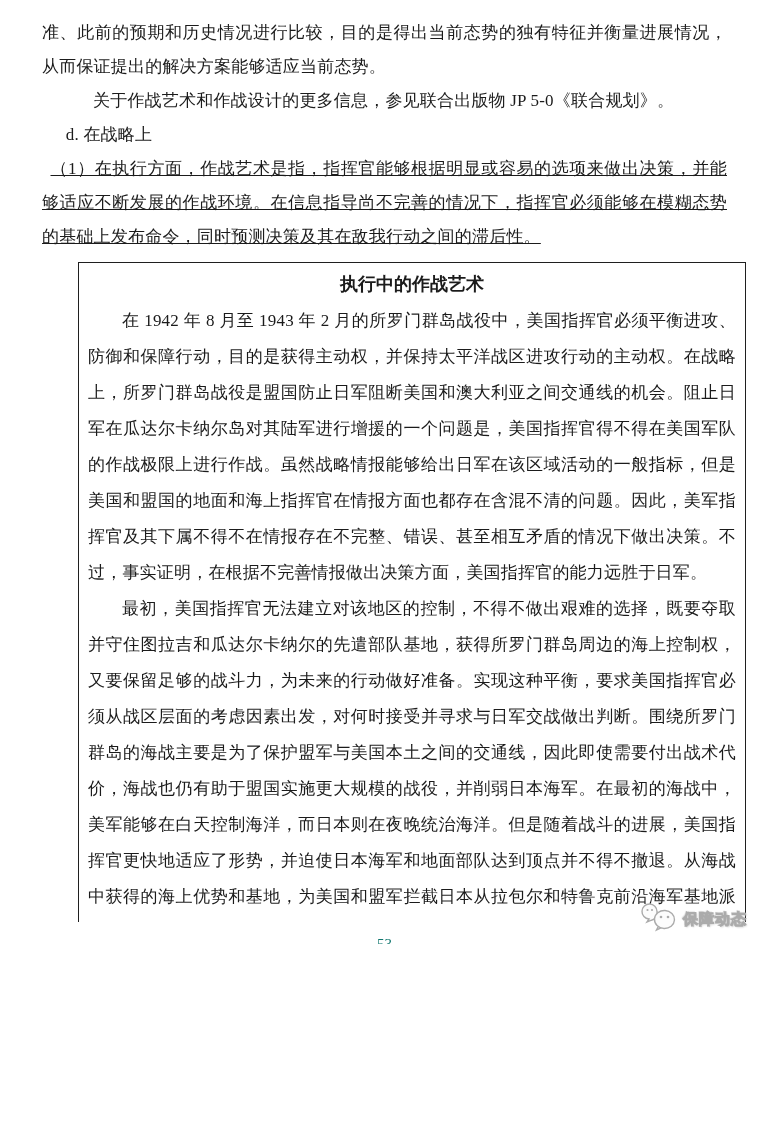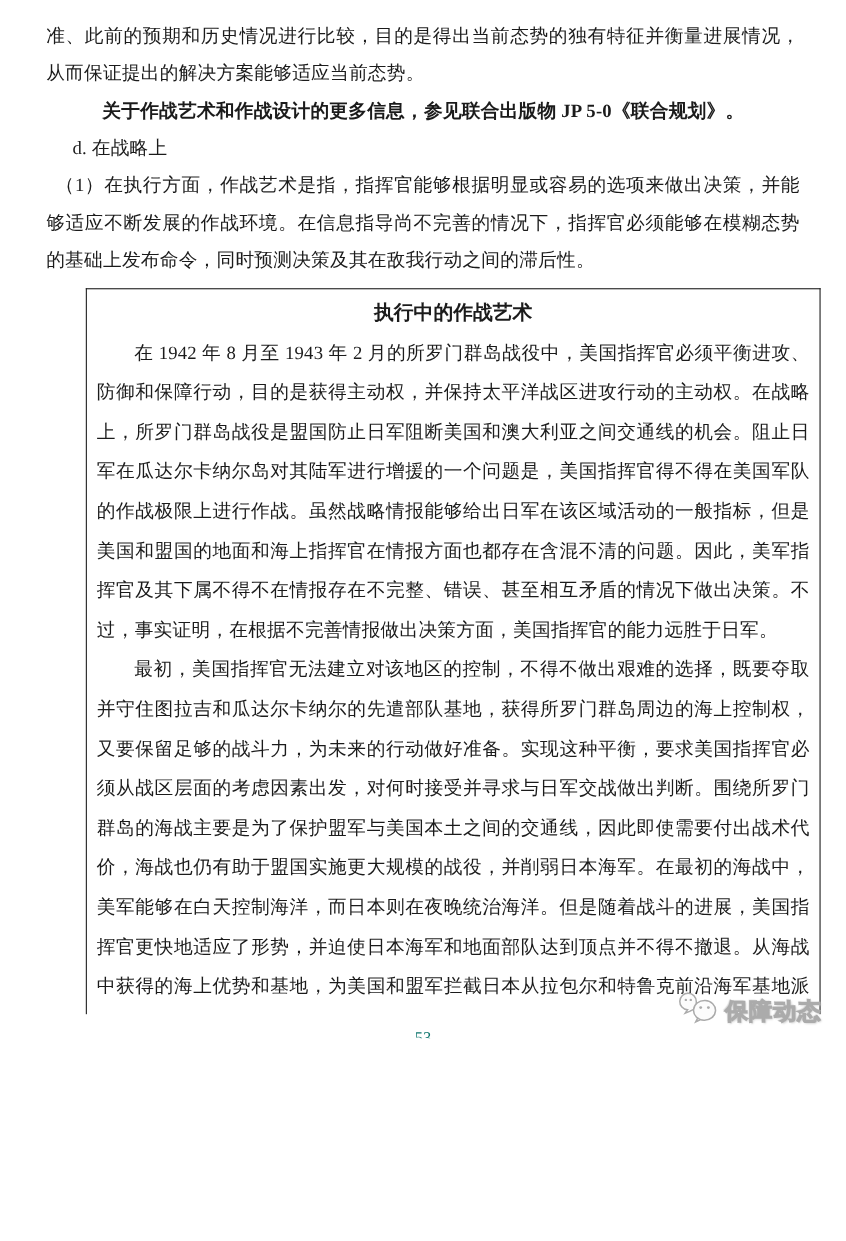--- a/index.html
+++ b/index.html
@@ -16,23 +16,23 @@
     padding: 16px 42px 0 42px;
   }
   .content p {
     margin: 0;
     font-size: 17px;
     line-height: 34px;
     text-align: justify;
     letter-spacing: 0.2px;
   }
   .p-cont { text-indent: 0; }
-  .p-ref  { text-indent: 3em; font-weight: bold; }
+  .p-ref  { text-indent: 3em; }
   .p-d    { text-indent: 1.4em; }
-  .p-num  { text-indent: 0.5em; }
+  .p-num  { text-indent: 0.5em; text-decoration: underline; }
 
   .case-box {
     box-sizing: border-box;
     margin: 8px 0 0 36px;
     width: 668px;
     max-height: 660px;
     overflow: hidden;
     border: 1px solid #1f1f1f;
     border-bottom: none;
     padding: 4px 9px 0 9px;
@@ -63,21 +63,21 @@
   .watermark {
     position: absolute;
     right: 22px;
     bottom: 8px;
     display: flex;
     align-items: center;
     gap: 5px;
   }
   .watermark-label {
     font-family: "Liberation Sans", "DejaVu Sans", sans-serif;
-    font-size: 21px;
+    font-size: 15px;
     font-weight: bold;
     color: #fbfbfb;
     -webkit-text-stroke: 1px #ababab;
     text-shadow: 1px 1px 2px #c4c4c4, -1px -1px 1px #d8d8d8;
     letter-spacing: 1px;
   }
 </style>
 </head>
 <body>
 

